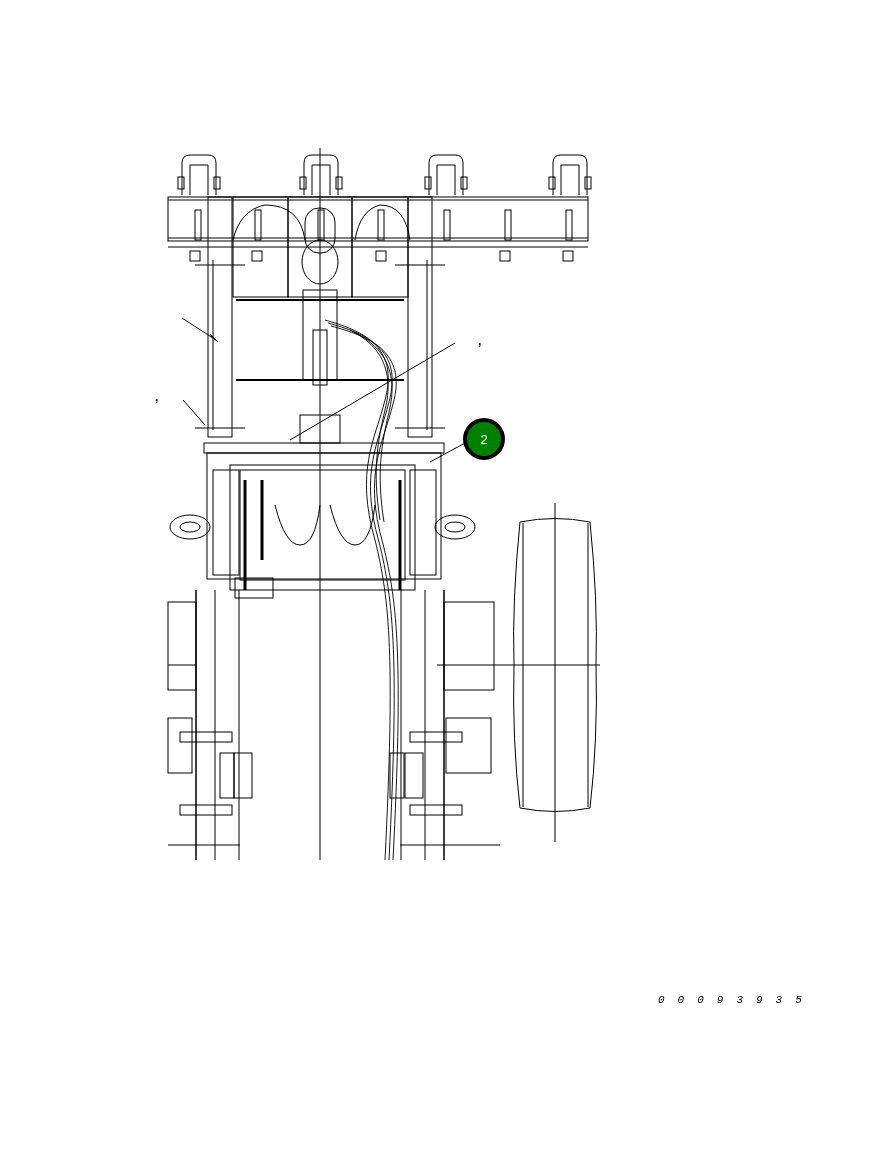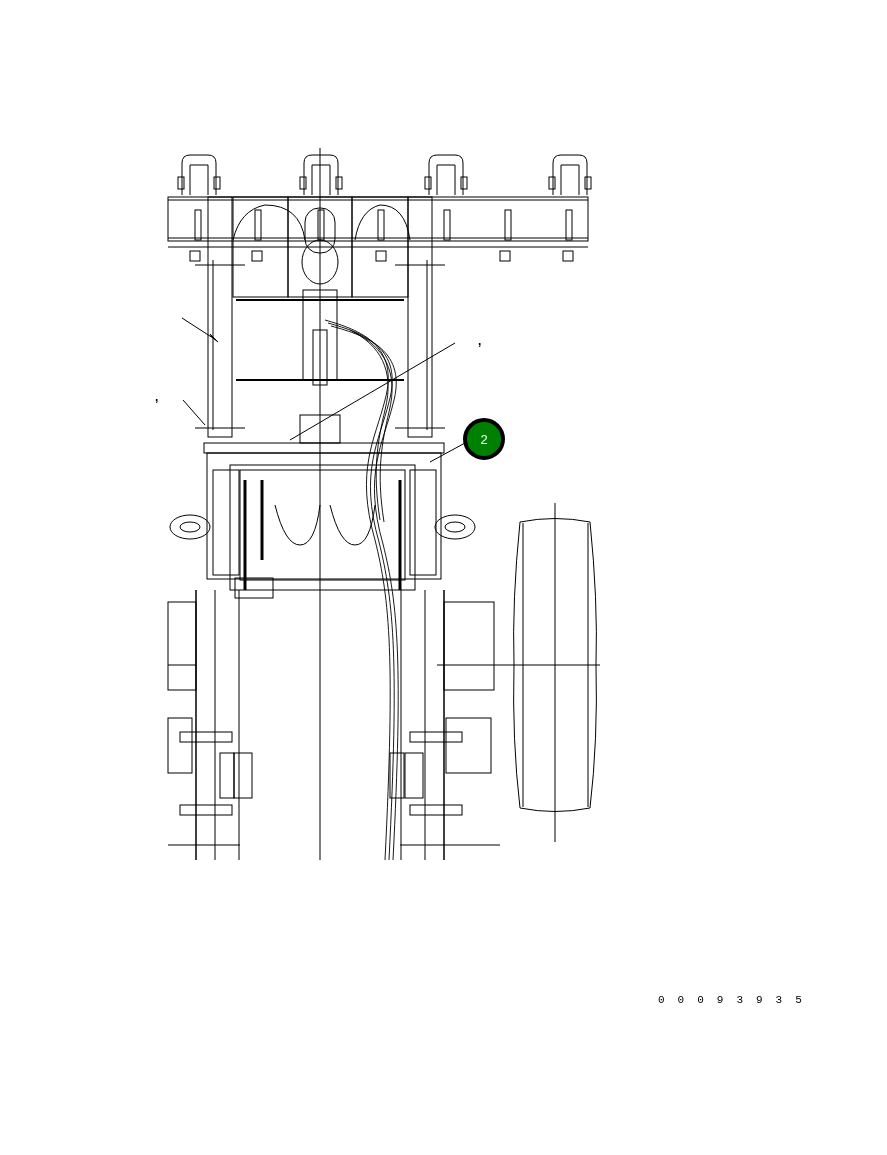--- a/index.html
+++ b/index.html
@@ -4,21 +4,21 @@
   <style>
     html, body { margin: 0; padding: 0; background: #ffffff; }
     body { width: 887px; height: 1155px; position: relative; overflow: hidden;
            font-family: "Liberation Sans", sans-serif; }
     #diagram { position: absolute; left: 0; top: 0; width: 887px; height: 1155px; }
     .callout { position: absolute; left: 463px; top: 418px; width: 42px; height: 42px;
                border-radius: 50%; background: #008000; border: 4px solid #000;
                box-sizing: border-box; display: flex; align-items: center; justify-content: center;
                color: #ffffff; font-size: 13px; cursor: pointer; }
     .refnum { position: absolute; left: 658px; top: 994px; font-family: "Liberation Mono", monospace;
-              font-size: 11px; letter-spacing: 3.2px; color: #000; }
+              font-size: 11px; letter-spacing: 3.2px; color: #000; font-style: italic; }
     .comma { position: absolute; font-size: 12px; color: #000; font-weight: bold; }
   </style>
 </head>
 <body>
 
 <svg id="diagram" viewBox="0 0 887 1155" xmlns="http://www.w3.org/2000/svg" fill="none" stroke="#000" stroke-width="1">
 
   <line x1="320" y1="148" x2="320" y2="860"></line>
 
   <g>

